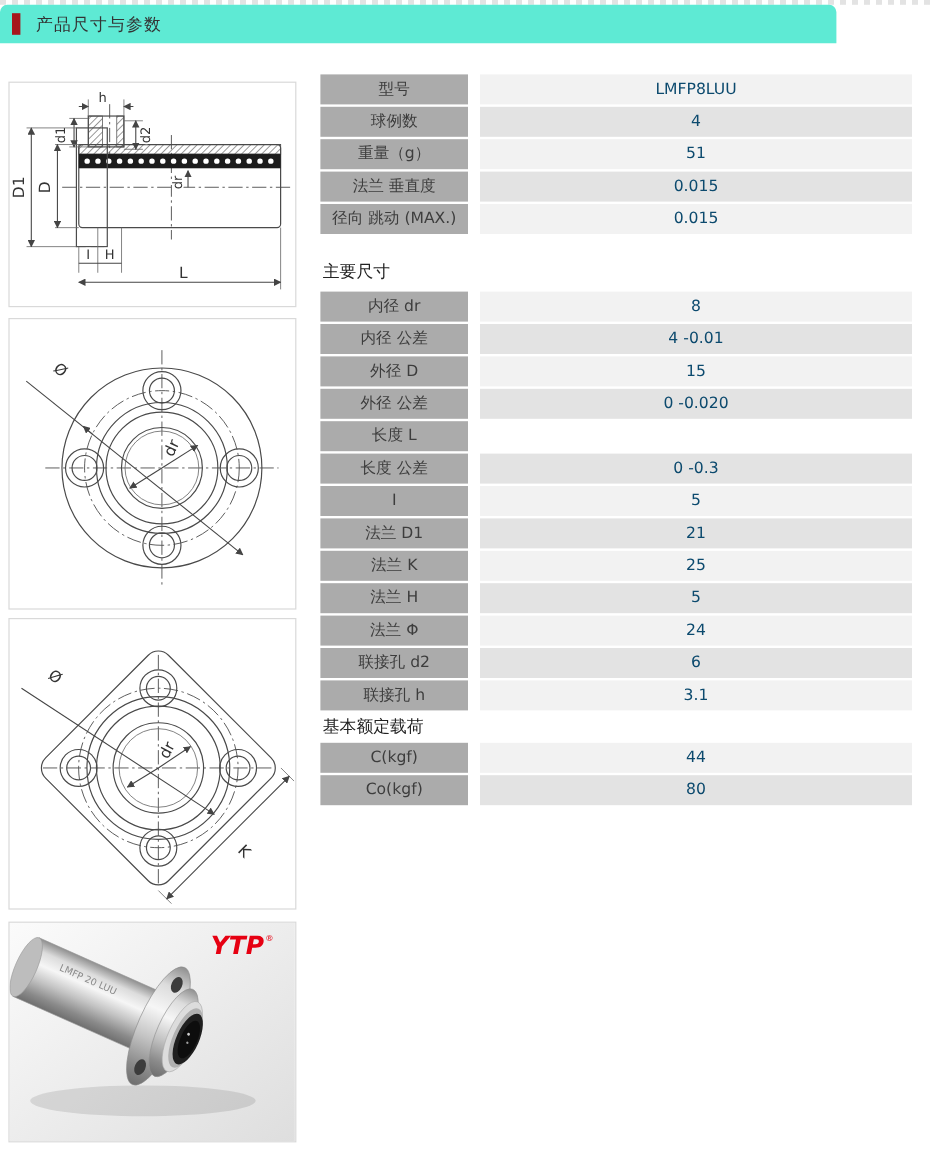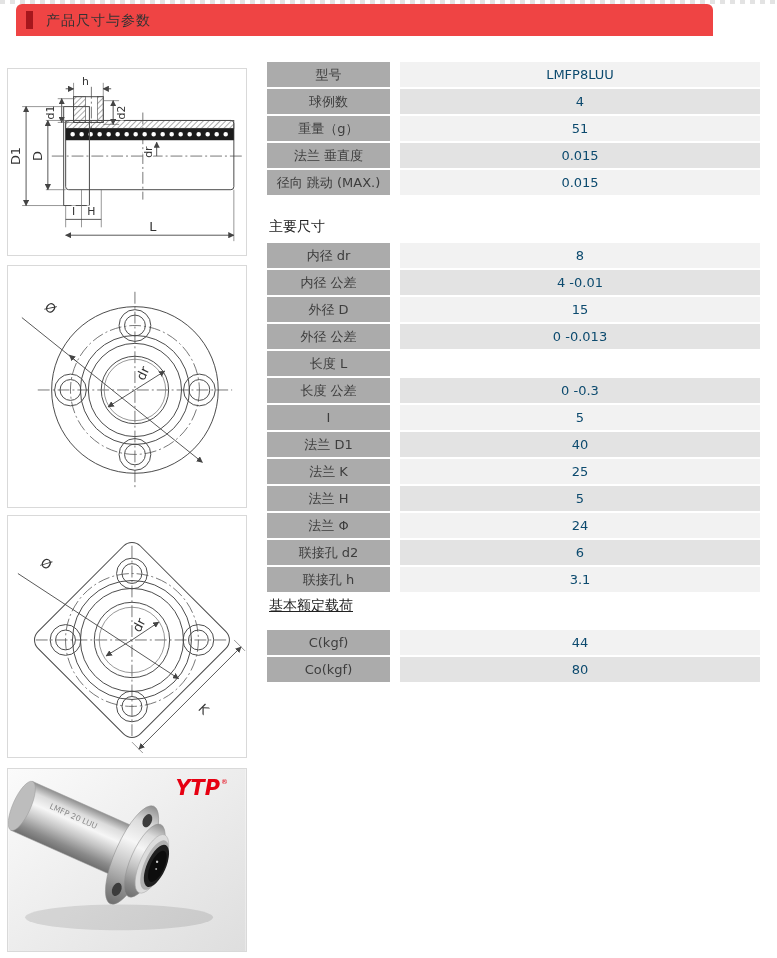--- a/index.html
+++ b/index.html
@@ -4,21 +4,21 @@
 <style>
   html,body{margin:0;padding:0;background:#ffffff;}
   body{width:777px;height:958px;font-family:"DejaVu Sans","Liberation Sans",sans-serif;}
   .page{position:relative;width:777px;height:958px;background:#fff;overflow:hidden;}
 
   
   .top-dash{position:absolute;top:0;left:0;width:777px;height:4px;
     background:repeating-linear-gradient(90deg,#e3e3e3 0 5px,#ffffff 5px 10px);}
 
   
-  .header{position:absolute;top:4px;left:16px;width:697px;height:32px;background:#ef4444;
+  .header{position:absolute;top:4px;left:0;width:697px;height:32px;background:#5eead4;
     border-radius:6px 6px 0 0;}
   .accent{position:absolute;left:10px;top:7px;width:7px;height:18px;background:#a6161c;}
   .title{position:absolute;left:30px;top:8px;font-size:14px;color:#333;letter-spacing:1px;}
 
   
   .figbox{position:absolute;left:7px;width:238px;background:#fff;border:1px solid #d9d9d9;box-sizing:content-box;}
   #fig1{top:68px;height:186px;}
   #fig2{top:265px;height:241px;}
   #fig3{top:515px;height:241px;}
   #fig4{top:768px;height:182px;}
@@ -27,21 +27,21 @@
   
   .rightcol{position:absolute;left:267px;top:62px;width:493px;}
   .tbl{width:493px;}
   .trow{display:flex;margin-bottom:2px;}
   .lbl{width:123px;height:25px;line-height:25px;background:#ababab;color:#3d3d3d;
     text-align:center;font-size:13px;margin-right:10px;white-space:nowrap;overflow:hidden;}
   .val{flex:1;height:25px;line-height:25px;text-align:center;font-size:13px;color:#0c4a6e;}
   .tbl .trow:nth-child(odd) .val{background:#f2f2f2;}
   .tbl .trow:nth-child(even) .val{background:#e3e3e3;}
   .sec-heading{font-size:14px;color:#222;margin:23px 0 7px 2px;}
-  .sec-heading.load{margin:5px 0 15px 2px;text-decoration:underline;}
+  .sec-heading.load{margin:5px 0 4px 2px;}
 
   
   .ln{stroke:#4a4a4a;fill:none;stroke-width:1;}
   .thin{stroke:#6a6a6a;fill:none;stroke-width:.7;}
   .cl{stroke:#555;fill:none;stroke-width:.8;stroke-dasharray:12 3 2 3;}
   .dim{stroke:#444;fill:none;stroke-width:.9;}
   text.dlab{font-size:11px;fill:#333;paint-order:stroke;stroke:#ffffff;stroke-width:3px;}
   text.dlab2{font-size:13px;fill:#333;paint-order:stroke;stroke:#ffffff;stroke-width:3px;}
 </style>
 </head>
@@ -272,36 +272,36 @@
       <div class="trow">
         <div class="lbl">内径 公差</div>
         <div class="val">4 -0.01</div>
       </div>
       <div class="trow">
         <div class="lbl">外径 D</div>
         <div class="val">15</div>
       </div>
       <div class="trow">
         <div class="lbl">外径 公差</div>
-        <div class="val">0 -0.013</div>
+        <div class="val">0 -0.020</div>
       </div>
       <div class="trow">
         <div class="lbl">长度 L</div>
       </div>
       <div class="trow">
         <div class="lbl">长度 公差</div>
         <div class="val">0 -0.3</div>
       </div>
       <div class="trow">
         <div class="lbl">I</div>
         <div class="val">5</div>
       </div>
       <div class="trow">
         <div class="lbl">法兰 D1</div>
-        <div class="val">40</div>
+        <div class="val">21</div>
       </div>
       <div class="trow">
         <div class="lbl">法兰 K</div>
         <div class="val">25</div>
       </div>
       <div class="trow">
         <div class="lbl">法兰 H</div>
         <div class="val">5</div>
       </div>
       <div class="trow">

